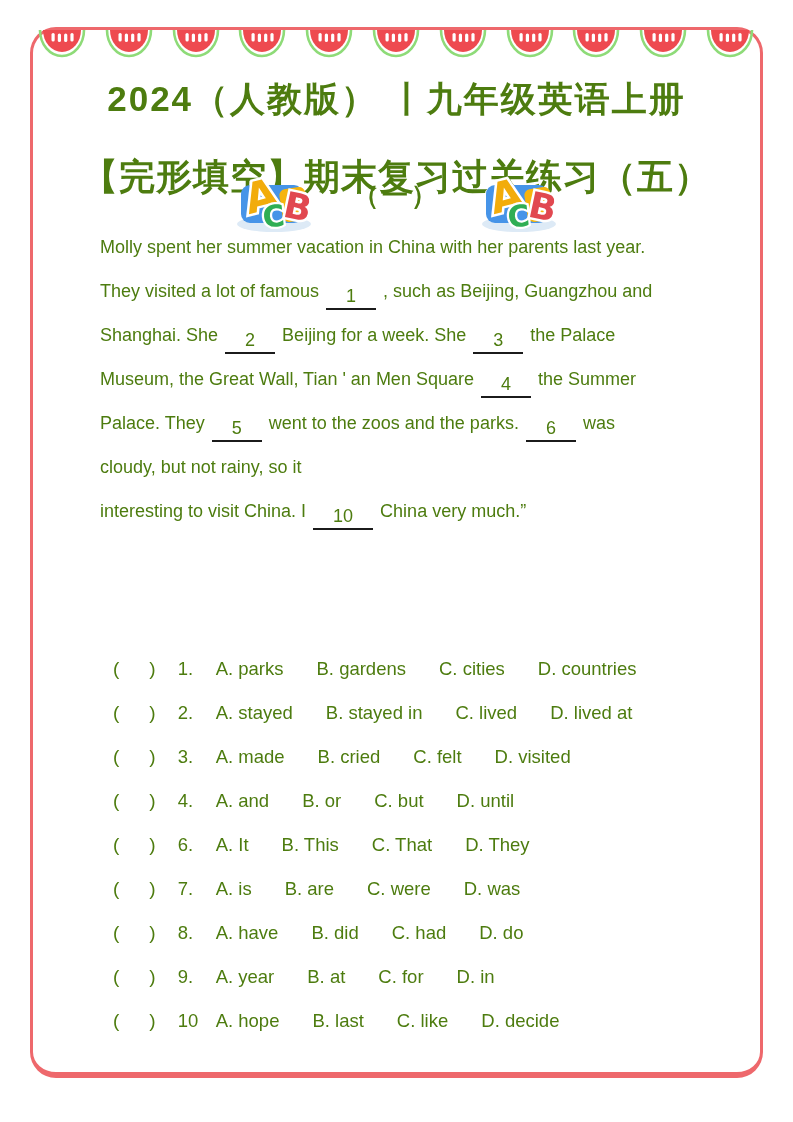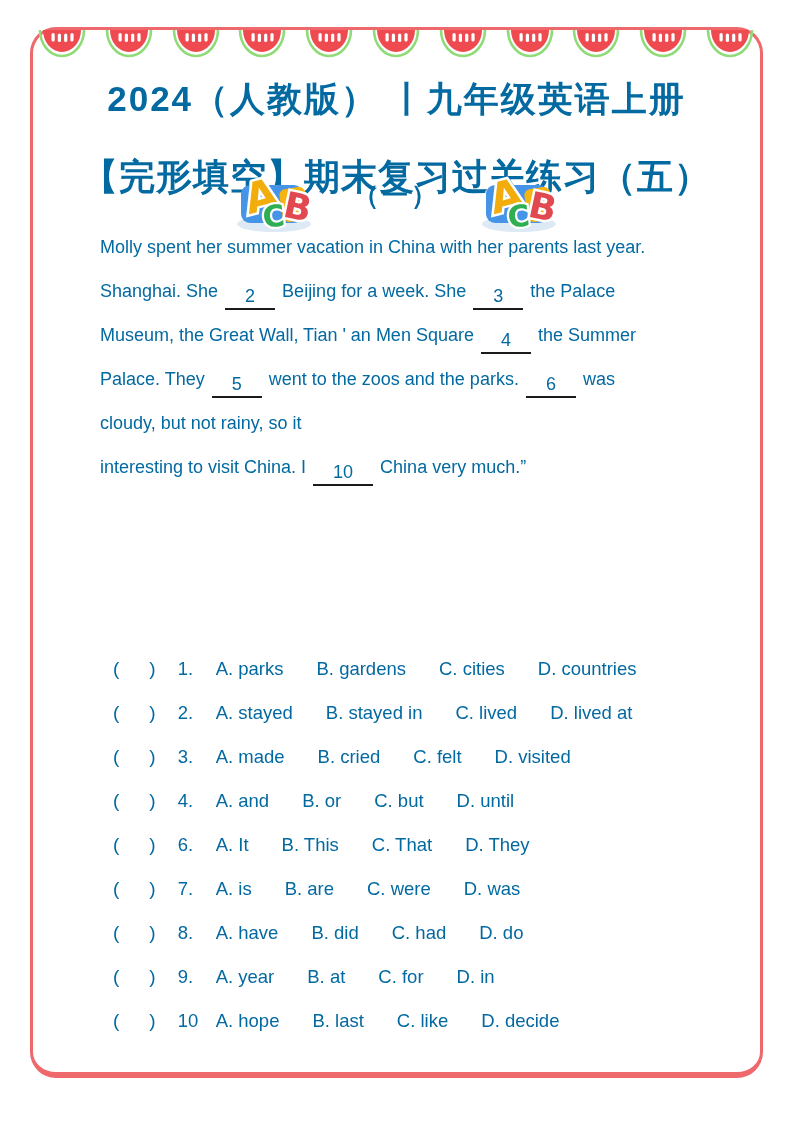--- a/index.html
+++ b/index.html
@@ -1,17 +1,17 @@
 <!DOCTYPE html>
 <html><head>
 <meta charset="utf-8">
 <style>
   html,body{margin:0;padding:0;background:#ffffff;}
   .page{position:relative;width:793px;height:1122px;background:#ffffff;overflow:hidden;
-        font-family:"Liberation Sans","DejaVu Sans",sans-serif;color:#0369a1;}
+        font-family:"Liberation Sans","DejaVu Sans",sans-serif;color:#4d7c0f;}
   .frame{position:absolute;left:30px;top:27px;width:733px;height:1051px;box-sizing:border-box;
          border:3px solid #ee686c;border-bottom-width:6px;border-radius:26px;}
   .melon-row{position:absolute;left:38px;top:26px;width:716px;display:flex;justify-content:space-between;}
   .melon-row svg{display:block;}
   .title1{position:absolute;top:76px;left:0;width:100%;text-align:center;
           font-size:35px;font-weight:bold;letter-spacing:2px;white-space:nowrap;}
   .title2{position:absolute;top:122px;left:0;width:100%;text-align:center;
           font-size:36px;font-weight:bold;letter-spacing:1px;white-space:nowrap;margin-top:31px;}
   .section{position:absolute;top:161px;left:0;width:100%;display:flex;
            justify-content:center;align-items:center;gap:36px;}
@@ -156,20 +156,21 @@
     <rect x="50" y="27" width="26" height="33" rx="6" fill="#f6b40e" transform="rotate(-9 63 44)"></rect>
     <text x="15" y="50" font-family="DejaVu Sans, sans-serif" font-weight="bold" font-size="42" fill="#f2ac0b" stroke="#ffffff" stroke-width="5" paint-order="stroke" transform="rotate(-14 30 40)">A</text>
     <text x="32" y="66" font-family="DejaVu Sans, sans-serif" font-weight="bold" font-size="30" fill="#2fae54" stroke="#ffffff" stroke-width="4.5" paint-order="stroke" transform="rotate(-6 40 60)">C</text>
     <text x="52" y="57" font-family="DejaVu Sans, sans-serif" font-weight="bold" font-size="36" fill="#e14850" stroke="#ffffff" stroke-width="5" paint-order="stroke" transform="rotate(12 60 50)">B</text>
   </svg>
 </span>
   </div>
 
   <div class="passage">
       <div class="pline"><span>Molly spent her summer vacation in China with her parents last year.</span></div>
+      <div class="pline"><span>They visited a lot of famous</span><span class="blank">1</span><span>, such as Beijing, Guangzhou and</span></div>
       <div class="pline"><span>Shanghai. She</span><span class="blank">2</span><span>Beijing for a week. She</span><span class="blank">3</span><span>the Palace</span></div>
       <div class="pline"><span>Museum, the Great Wall, Tian ' an Men Square</span><span class="blank">4</span><span>the Summer</span></div>
       <div class="pline"><span>Palace. They</span><span class="blank">5</span><span>went to the zoos and the parks.</span><span class="blank">6</span><span>was</span></div>
       <div class="pline"><span>cloudy, but not rainy, so it</span></div>
       <div class="pline"><span>interesting to visit China. I</span><span class="blank wide">10</span><span>China very much.”</span></div>
     </div>
   <div class="questions">
       <div class="qrow"><span class="par">(</span><span class="par close">)</span><span class="qnum">1.</span><span class="opt">A. parks</span><span class="opt">B. gardens</span><span class="opt">C. cities</span><span class="opt">D. countries</span></div>
       <div class="qrow"><span class="par">(</span><span class="par close">)</span><span class="qnum">2.</span><span class="opt">A. stayed</span><span class="opt">B. stayed in</span><span class="opt">C. lived</span><span class="opt">D. lived at</span></div>
       <div class="qrow"><span class="par">(</span><span class="par close">)</span><span class="qnum">3.</span><span class="opt">A. made</span><span class="opt">B. cried</span><span class="opt">C. felt</span><span class="opt">D. visited</span></div>

